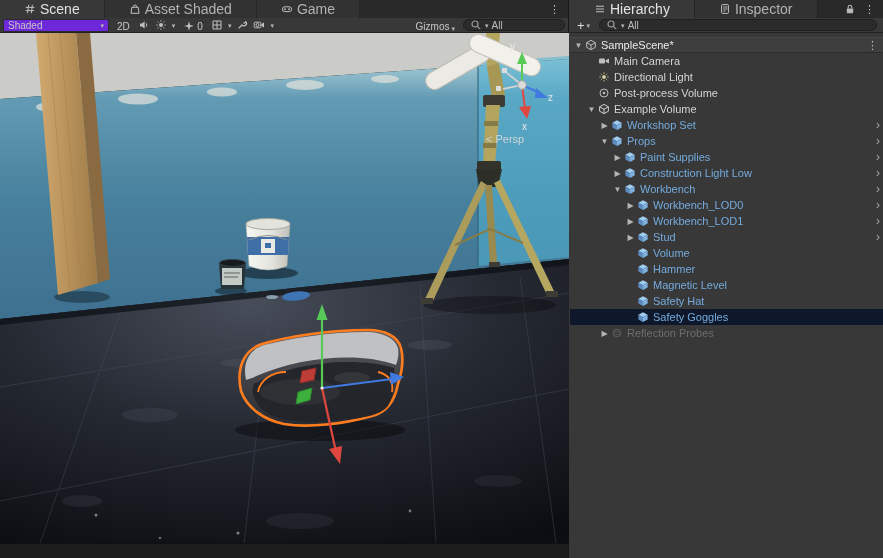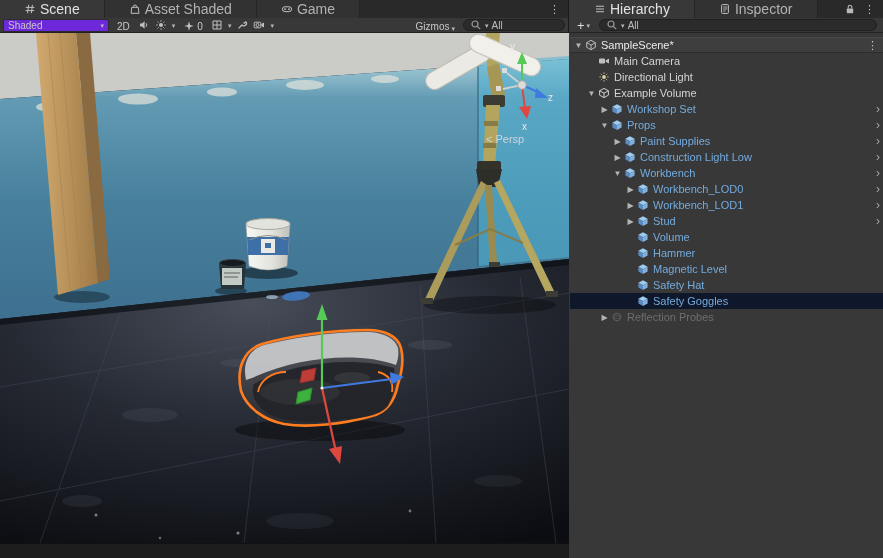--- a/index.html
+++ b/index.html
@@ -407,20 +407,31 @@
           <span class="oicon">
             <svg width="12" height="12" viewBox="0 0 12 12">
               <circle cx="6" cy="6" r="1.9" fill="#d8d1a0"></circle>
               <path d="M6 1.4 V2.8 M6 9.2 V10.6 M1.4 6 H2.8 M9.2 6 H10.6 M2.8 2.8 L3.8 3.8 M8.2 8.2 L9.2 9.2 M2.8 9.2 L3.8 8.2 M8.2 3.8 L9.2 2.8" stroke="#d8d1a0" stroke-width=".9"></path>
             </svg>
           </span>
           <span class="olabel">Directional Light</span>
         </div>
         <div class="h-row">
           <span class="ind" style="width: 15px;"></span>
+          <span class="fold"></span>
+          <span class="oicon">
+            <svg width="12" height="12" viewBox="0 0 12 12">
+              <circle cx="6" cy="6" r="4" fill="none" stroke="#bdbdbd"></circle>
+              <circle cx="6" cy="6" r="1.3" fill="#bdbdbd"></circle>
+            </svg>
+          </span>
+          <span class="olabel">Post-process Volume</span>
+        </div>
+        <div class="h-row">
+          <span class="ind" style="width: 15px;"></span>
           <span class="fold">▼</span>
           <span class="oicon">
             <svg width="12" height="12" viewBox="0 0 12 12">
               <path d="M6 1.4 L10.4 3.8 V8.2 L6 10.6 L1.6 8.2 V3.8 Z M1.6 3.8 L6 6.2 L10.4 3.8 M6 6.2 V10.6" stroke="#d0d0d0" fill="none"></path>
             </svg>
           </span>
           <span class="olabel">Example Volume</span>
         </div>
         <div class="h-row">
           <span class="ind" style="width: 28px;"></span>

